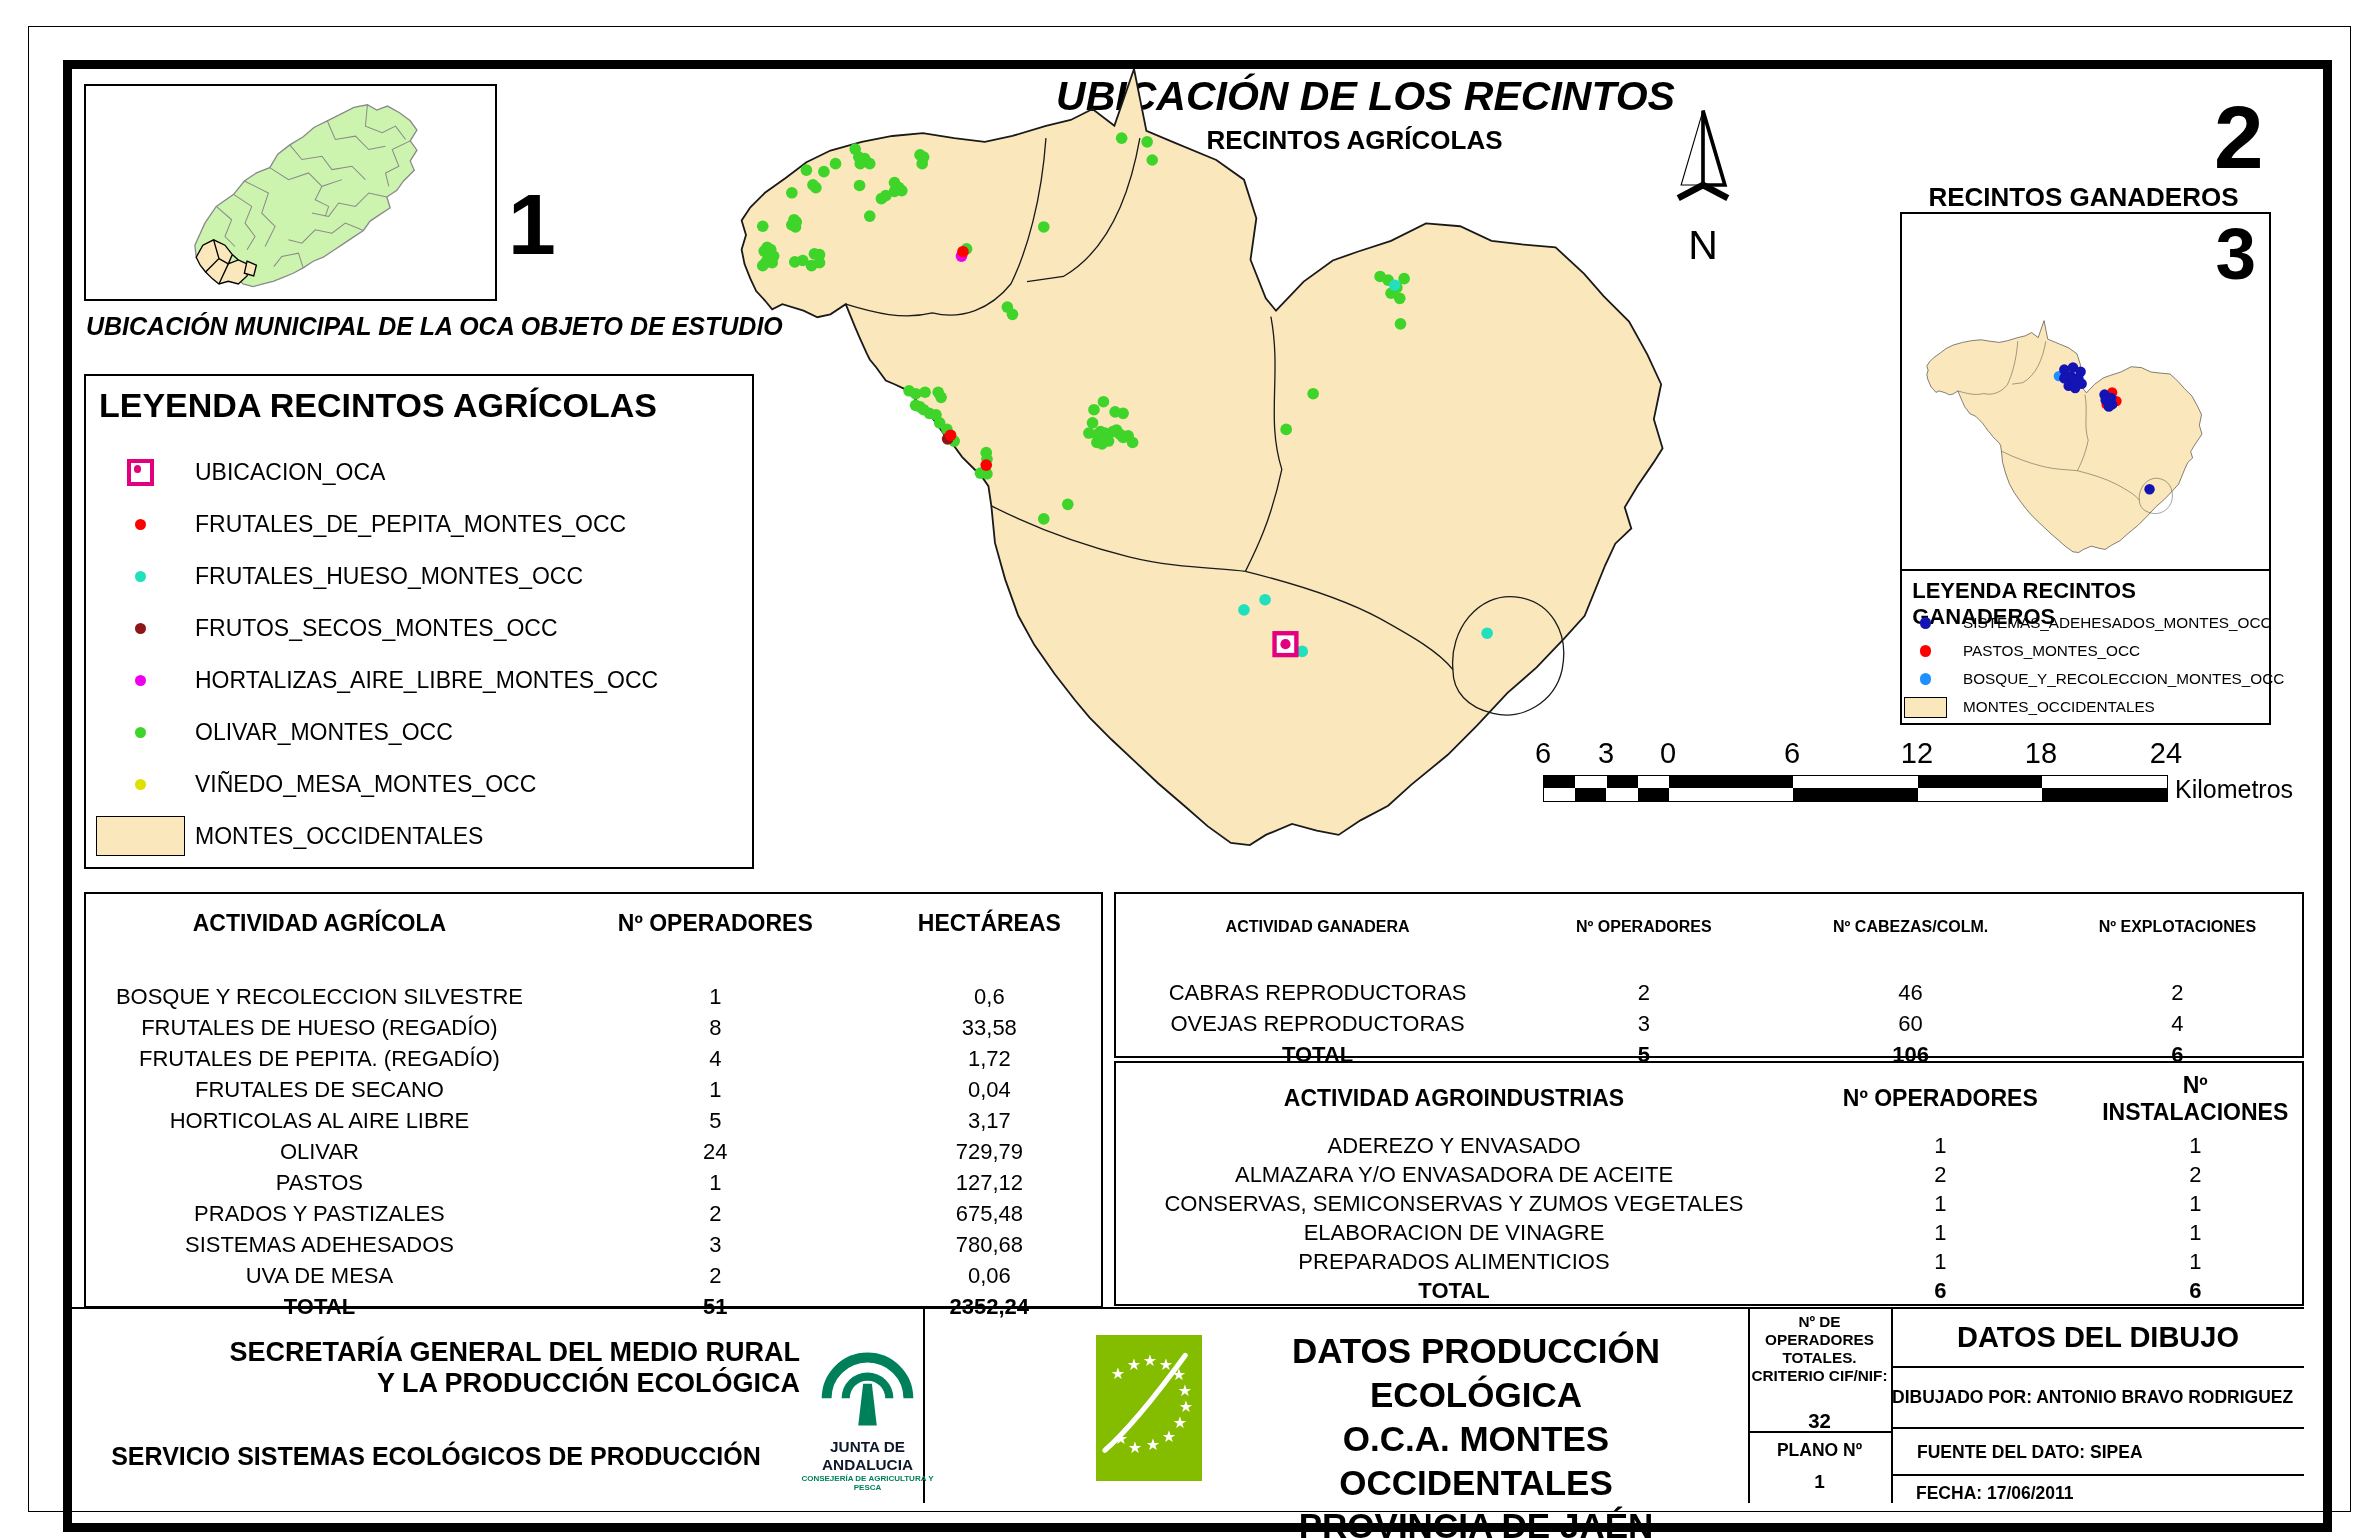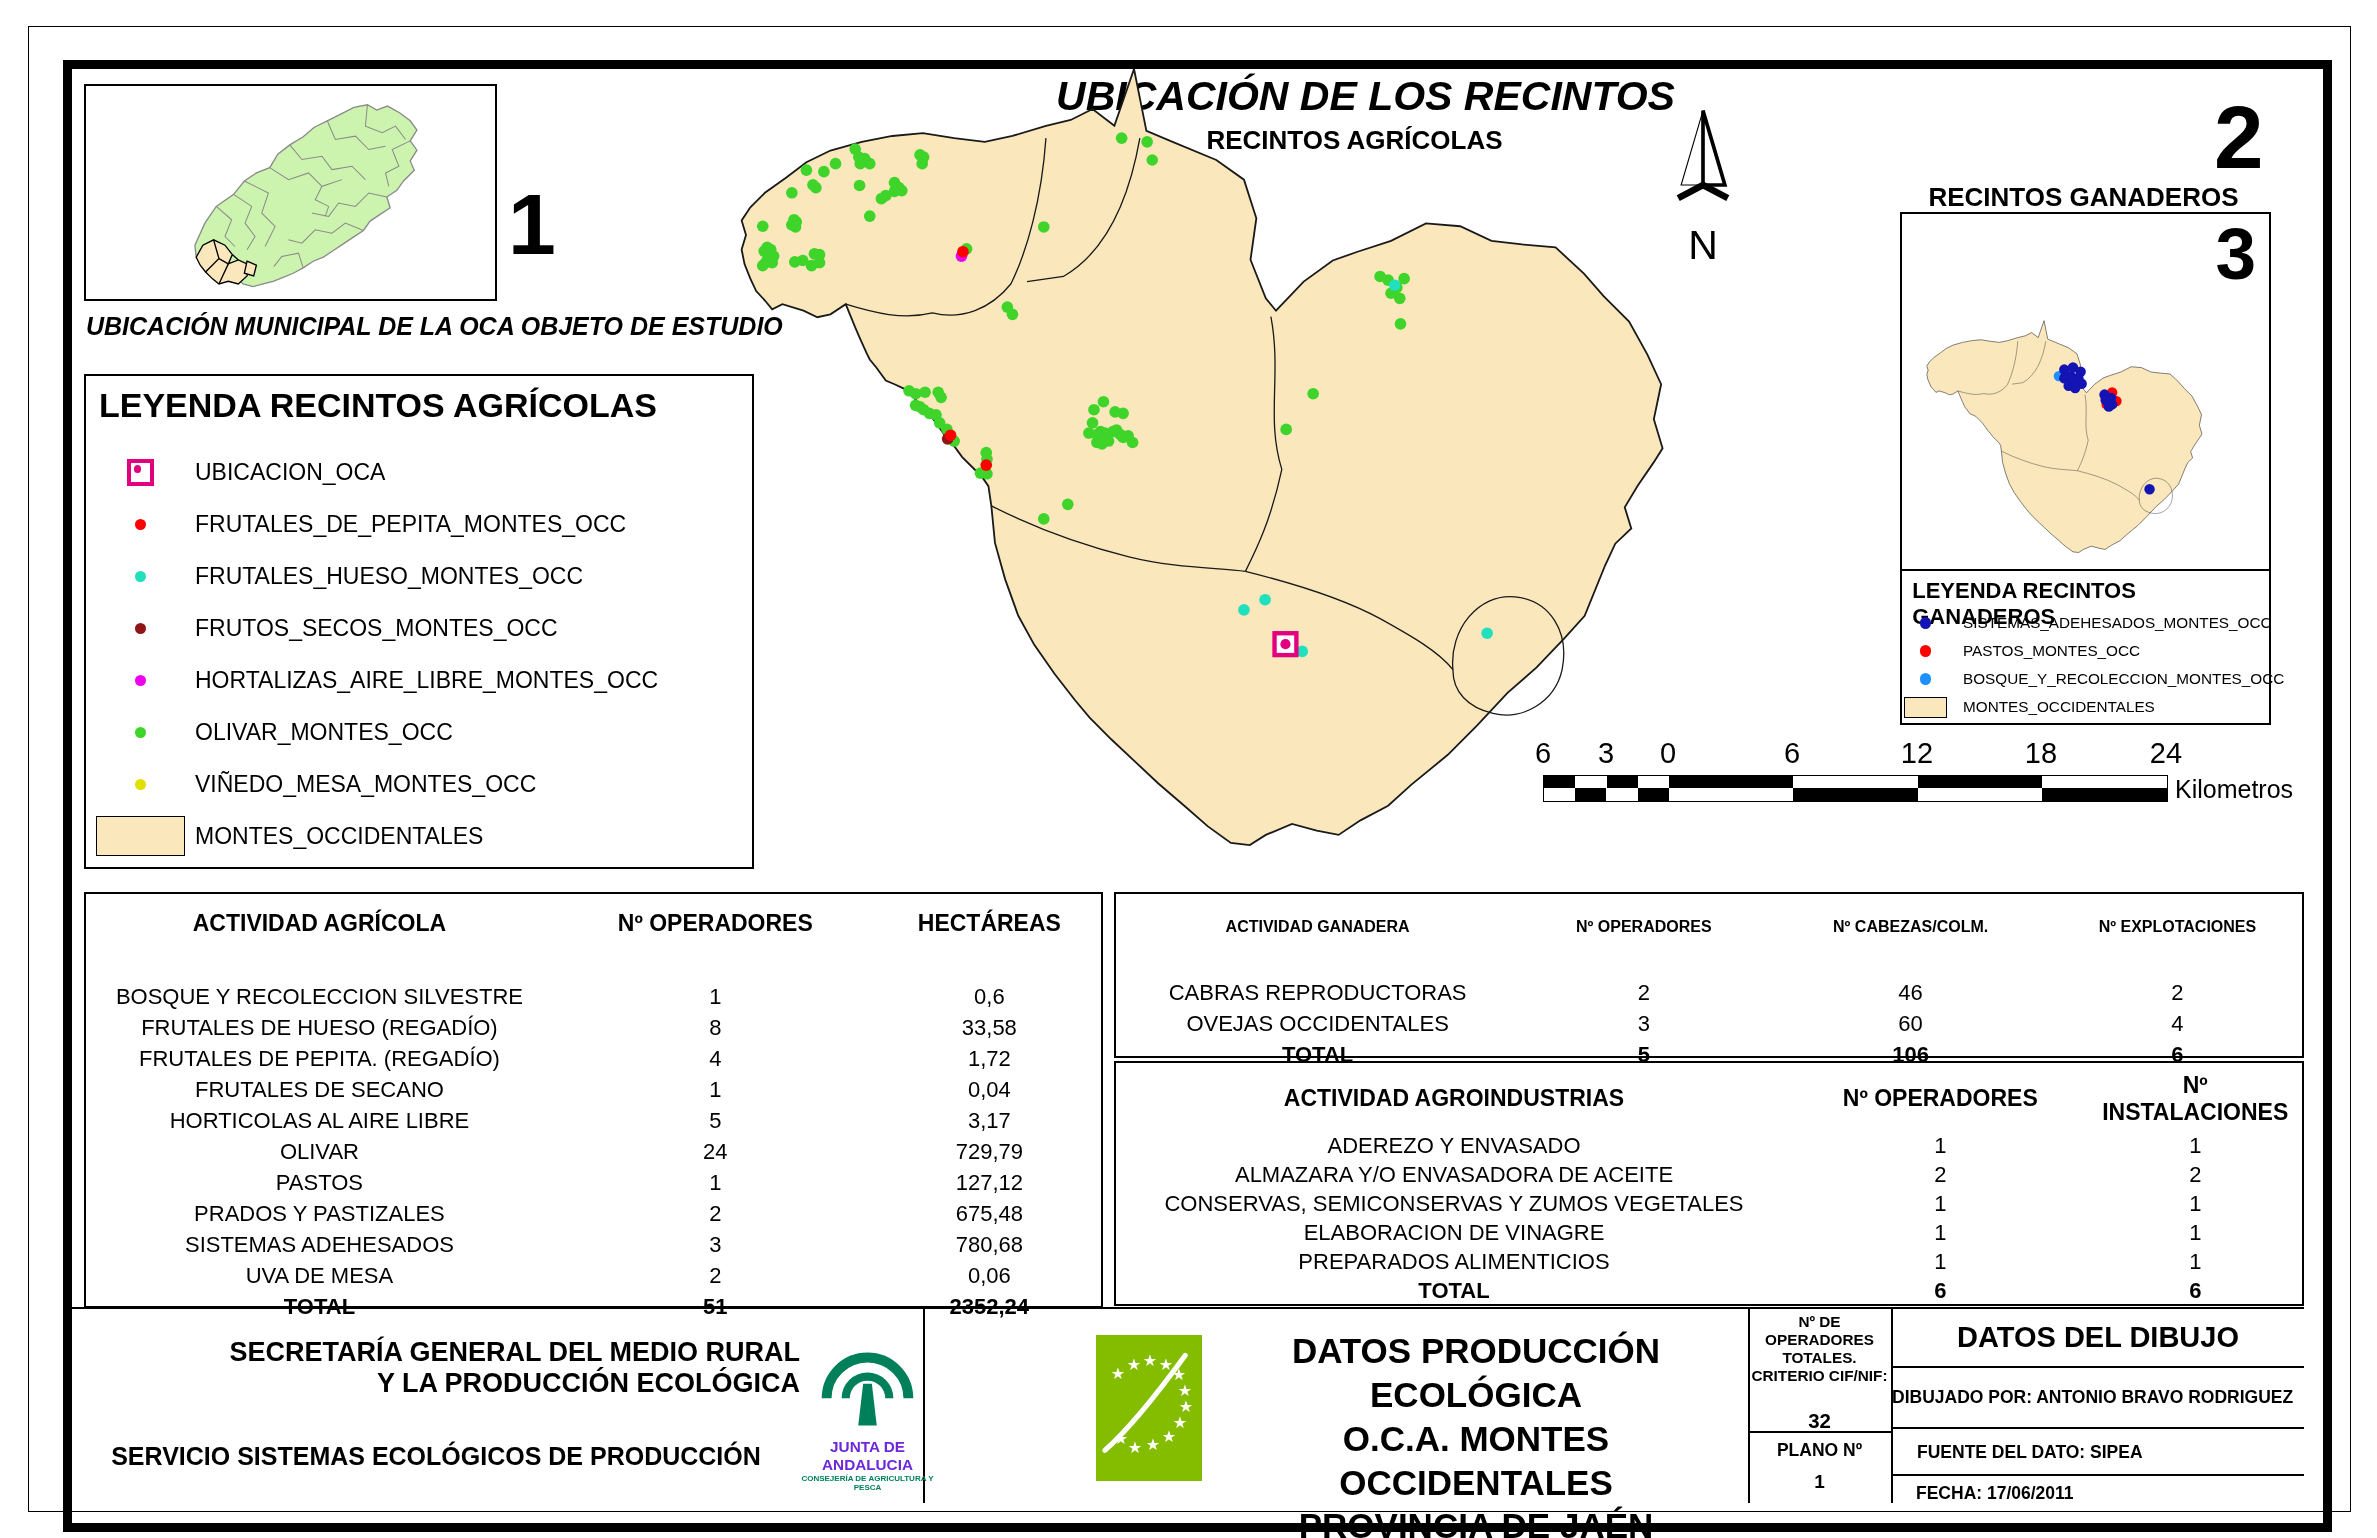--- a/index.html
+++ b/index.html
@@ -71,21 +71,21 @@
   
   #footer{left:72px;top:1307px;width:2232px;height:194px;border-top:2.2px solid #000;}
   .fcell{position:absolute;top:0;height:100%;}
   #fc-left{left:0;width:851px;border-right:2.2px solid #000;}
   #fc-center{left:851px;width:825px;border-right:2.2px solid #000;}
   #fc-ops{left:1676px;width:143px;border-right:2.2px solid #000;}
   #fc-draw{left:1820px;width:412px;}
   #org1{position:absolute;left:0;top:28px;width:728px;text-align:right;font-size:27px;font-weight:bold;}
   #org3{position:absolute;left:0;top:133px;width:728px;text-align:center;font-size:25px;font-weight:bold;}
   #junta{position:absolute;left:717px;top:22px;width:157px;text-align:center;}
-  #junta .jn{color:#6d28d9;font-size:15.3px;font-weight:bold;margin-top:2.9px;}
+  #junta .jn{color:#0f172a;font-size:15.3px;font-weight:bold;margin-top:2.9px;}
   #junta .jd{color:#00805A;font-size:8px;font-weight:bold;}
   #eulogo{position:absolute;left:173px;top:25.5px;width:106px;height:146px;background:#84BD00;}
   #eulogo span{position:absolute;color:#fff;font-size:16px;transform:translate(-50%,-50%);}
   #fc-title{position:absolute;left:291px;top:20.4px;width:524px;text-align:center;font-size:35px;font-weight:bold;line-height:1.25;}
   #ops-top{position:absolute;left:0;top:0;width:100%;height:122px;border-bottom:2.2px solid #000;text-align:center;}
   #ops-top .l{font-size:15.3px;font-weight:bold;margin-top:4.4px;padding:0 1.5px;}
   #ops-top .v{font-size:20.4px;font-weight:bold;margin-top:25px;}
   #ops-bot{position:absolute;left:0;top:125px;width:100%;text-align:center;}
   #ops-bot .l{font-size:17.5px;font-weight:bold;margin-top:5.8px;}
   #ops-bot .v{font-size:19px;font-weight:bold;margin-top:10.2px;}
@@ -514,21 +514,21 @@
     <div class="tbody">
 
         <div class="trow">
           <span>CABRAS REPRODUCTORAS</span>
           <span>2</span>
           <span>46</span>
           <span>2</span>
         </div>
 
         <div class="trow">
-          <span>OVEJAS OCCIDENTALES</span>
+          <span>OVEJAS REPRODUCTORAS</span>
           <span>3</span>
           <span>60</span>
           <span>4</span>
         </div>
       </div>
     <div class="trow total">
       <span>TOTAL</span>
       <span>5</span>
       <span>106</span>
       <span>6</span>

